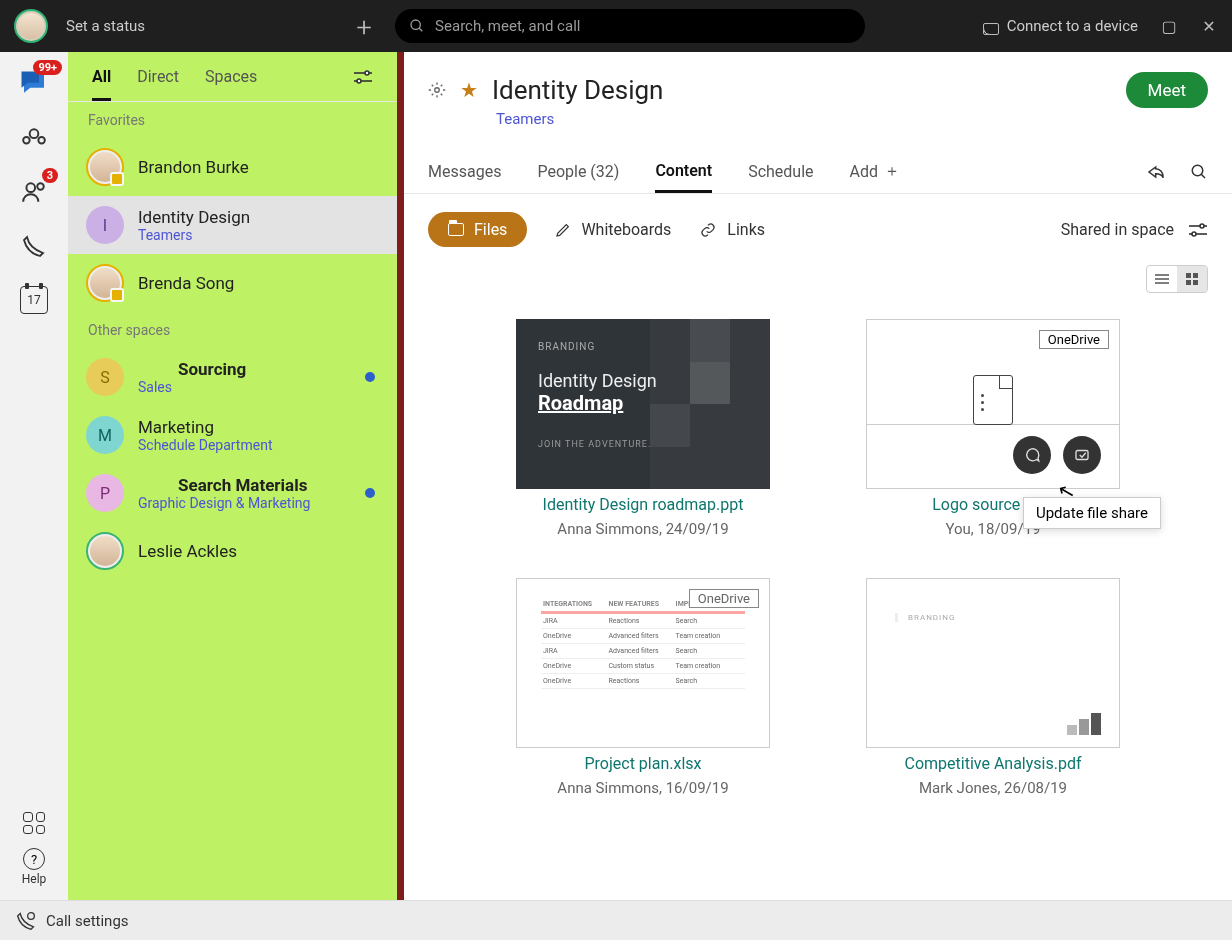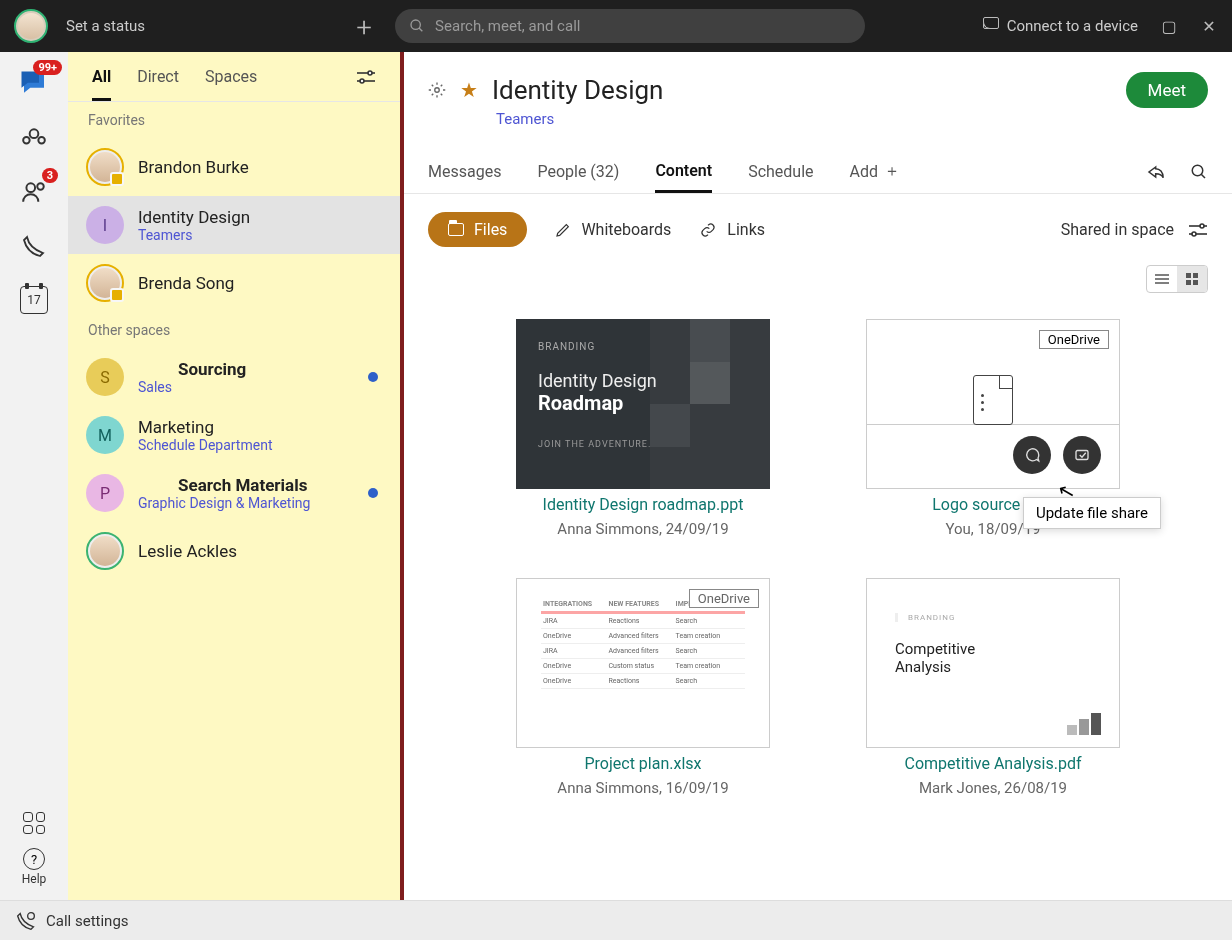--- a/index.html
+++ b/index.html
@@ -5,42 +5,42 @@
   * { box-sizing: border-box; margin: 0; padding: 0; font-family: -apple-system, BlinkMacSystemFont, "Segoe UI", Roboto, Helvetica, Arial, sans-serif; }
   body { width: 1232px; height: 940px; background: #f2f2f2; overflow: hidden; }
 
   
   .topbar { height: 52px; background: #1f1f1f; display: flex; align-items: center; padding: 0 14px; gap: 18px; color: #ccc; }
   .avatar-ring { width: 34px; height: 34px; border-radius: 50%; border: 2px solid #2fb273; display:flex;align-items:center;justify-content:center; background:#d7cdbb; overflow:hidden; }
   .avatar-ring .face { width:26px;height:26px;border-radius:50%;background:linear-gradient(#f3e4d1,#d8c0a5); }
   .status-text { font-size: 15px; flex: 0 0 auto; }
   .tb-spacer { width: 170px; }
   .tb-plus { font-size: 26px; color:#bbb; }
-  .searchbox { flex:0 0 470px; height:34px; background:#404040; border-radius:17px; display:flex; align-items:center; gap:10px; padding:12px 14px; color:#9a9a9a; font-size:15px; }
+  .searchbox { flex:0 0 470px; height:34px; background:#000000; border-radius:17px; display:flex; align-items:center; gap:10px; padding:12px 14px; color:#9a9a9a; font-size:15px; }
   .tb-right { margin-left:auto; display:flex; align-items:center; gap:22px; color:#ccc; }
-  .tb-right .cast { display:flex; align-items:flex-start; gap:8px; font-size:15px; }
+  .tb-right .cast { display:flex; align-items:flex-end; gap:8px; font-size:15px; }
   .winbtn { width:18px; height:18px; display:flex; align-items:center; justify-content:center; font-size:16px; color:#bbb;}
   .cast-ico { width:16px;height:12px;border:1.5px solid #bbb;border-radius:2px;position:relative;}
   .cast-ico::after{content:'';position:absolute;bottom:-1px;left:-1px;width:6px;height:6px;border-bottom-left-radius:8px;border:1.5px solid #bbb;border-top:none;border-right:none;background:#1f1f1f;}
 
   
   .rail { position:absolute; left:0; top:52px; bottom:40px; width:68px; background:#f2f2f2; display:flex; flex-direction:column; align-items:center; padding-top:14px; gap:18px; }
   .rail-item { position:relative; width:36px;height:36px; display:flex;align-items:center;justify-content:center; color:#333; }
   .badge { position:absolute; top:-6px; right:-10px; background:#d9201f; color:#fff; font-size:11px; font-weight:bold; padding:1px 5px; border-radius:10px; }
   .rail-cal { width:28px;height:28px;border:1.8px solid #333;border-radius:4px; display:flex;align-items:center;justify-content:center;font-size:12px; position:relative;}
   .rail-cal::before{content:'';position:absolute;top:-4px;left:4px;width:4px;height:6px;background:#333;border-radius:1px;}
   .rail-cal::after{content:'';position:absolute;top:-4px;right:4px;width:4px;height:6px;background:#333;border-radius:1px;}
   .rail-bottom { margin-top:auto; margin-bottom:14px; display:flex;flex-direction:column;align-items:center; gap:14px; }
   .rail-apps { width:22px;height:22px; display:grid;grid-template-columns:1fr 1fr;grid-template-rows:1fr 1fr;gap:3px;}
   .rail-apps div{border:1.6px solid #333;border-radius:3px;}
   .rail-help-ico{width:22px;height:22px;border:1.8px solid #333;border-radius:50%;display:flex;align-items:center;justify-content:center;font-size:13px;}
   .rail-help-lbl{font-size:12px;color:#333;margin-top:2px;}
 
   
-  .sidebar { position:absolute; left:68px; top:52px; bottom:40px; width:336px; background:#fef9c3; border-right:4px solid #7f1d1d; display:flex;flex-direction:column;}
+  .sidebar { position:absolute; left:68px; top:52px; bottom:40px; width:336px; background:#bef264; border-right:7px solid #7f1d1d; display:flex;flex-direction:column;}
   .sb-tabs { height:50px; display:flex; align-items:center; gap:26px; padding:0 24px; border-bottom:1px solid #e6e6e6; font-size:16px; color:#555;}
   .sb-tab.active { font-weight:bold; color:#111; border-bottom:3px solid #111; padding-bottom:12px; margin-bottom:-14px;}
   .sb-filter { margin-left:auto; }
   .sb-section { padding:10px 20px; font-size:14px; color:#777; }
   .sb-item { display:flex; align-items:center; gap:14px; padding:10px 18px; cursor:pointer; position:relative;}
   .sb-item.selected { background:#e3e3e3; }
   .sb-av { width:38px;height:38px;border-radius:50%;display:flex;align-items:center;justify-content:center;font-size:16px;color:#fff;flex-shrink:0; position:relative;}
   .sb-av.ring { border:2px solid #d9201f; background:#eee;}
   .sb-av.ring-g { border:2px solid #3cb371; background:#eee;}
   .sb-av.ring-y { border:2px solid #e6b000; background:#eee;}
@@ -76,21 +76,21 @@
   .vbtn{width:30px;height:26px;display:flex;align-items:center;justify-content:center;}
   .vbtn.active{background:#e6e6e6;}
 
   
   .grid { display:grid; grid-template-columns: repeat(2, 260px); gap:40px 90px; padding:20px 90px; justify-content:center;}
   .card { display:flex;flex-direction:column;align-items:center; gap:6px; position:relative;}
   .thumb { width:254px; height:170px; border:1px solid #ccc; background:#fff; position:relative; overflow:hidden;}
   .thumb.dark { background:#2f3438; border:none; color:#ddd; padding:22px; }
   .thumb.dark .sm{font-size:10px;letter-spacing:1px;color:#aaa;}
   .thumb.dark .t1{font-size:18px;color:#eee;margin-top:18px;}
-  .thumb.dark .t2{font-size:20px;color:#fff;font-weight:700;}
+  .thumb.dark .t2{font-size:20px;color:#fff;font-weight:700;text-decoration:underline;}
   .thumb.dark .sm2{font-size:9px;letter-spacing:1px;color:#999;margin-top:24px;}
   .thumb.dark .mosaic{position:absolute;top:0;right:0;width:120px;height:100%;display:grid;grid-template-columns:repeat(3,1fr);grid-template-rows:repeat(4,1fr);}
   .thumb.dark .mosaic div{background:rgba(255,255,255,0.04);}
   .thumb.dark .mosaic div:nth-child(2){background:rgba(255,255,255,0.12);}
   .thumb.dark .mosaic div:nth-child(5){background:rgba(255,255,255,0.18);}
   .thumb.dark .mosaic div:nth-child(7){background:rgba(255,255,255,0.1);}
   .od-tag { position:absolute; top:10px; right:10px; border:1px solid #888; font-size:13px; padding:1px 8px; background:#fff;}
   .doc-ico { width:40px;height:50px;border:1.5px solid #444;border-radius:3px;position:absolute;top:55px;left:50%;transform:translateX(-50%);}
   .doc-ico::before{content:'';position:absolute;top:0;right:0;width:12px;height:12px;border-left:1.5px solid #444;border-bottom:1.5px solid #444;}
   .doc-ico .dots{position:absolute;top:18px;left:7px;display:flex;flex-direction:column;gap:4px;}
@@ -465,21 +465,20 @@
             </tbody>
           </table>
       </div>
       <div class="card-title">Project plan.xlsx</div>
       <div class="card-meta">Anna Simmons, 16/09/19</div>
     </div>
 
     <div class="card">
       <div class="thumb analysis">
         <div class="sm">BRANDING</div>
-        <div class="t1"><span>Competitive</span><br><span>Analysis</span></div>
         <div class="bars">
             <div></div>
             <div></div>
             <div></div>
           </div>
       </div>
       <div class="card-title">Competitive Analysis.pdf</div>
       <div class="card-meta">Mark Jones, 26/08/19</div>
     </div>
   </div>

